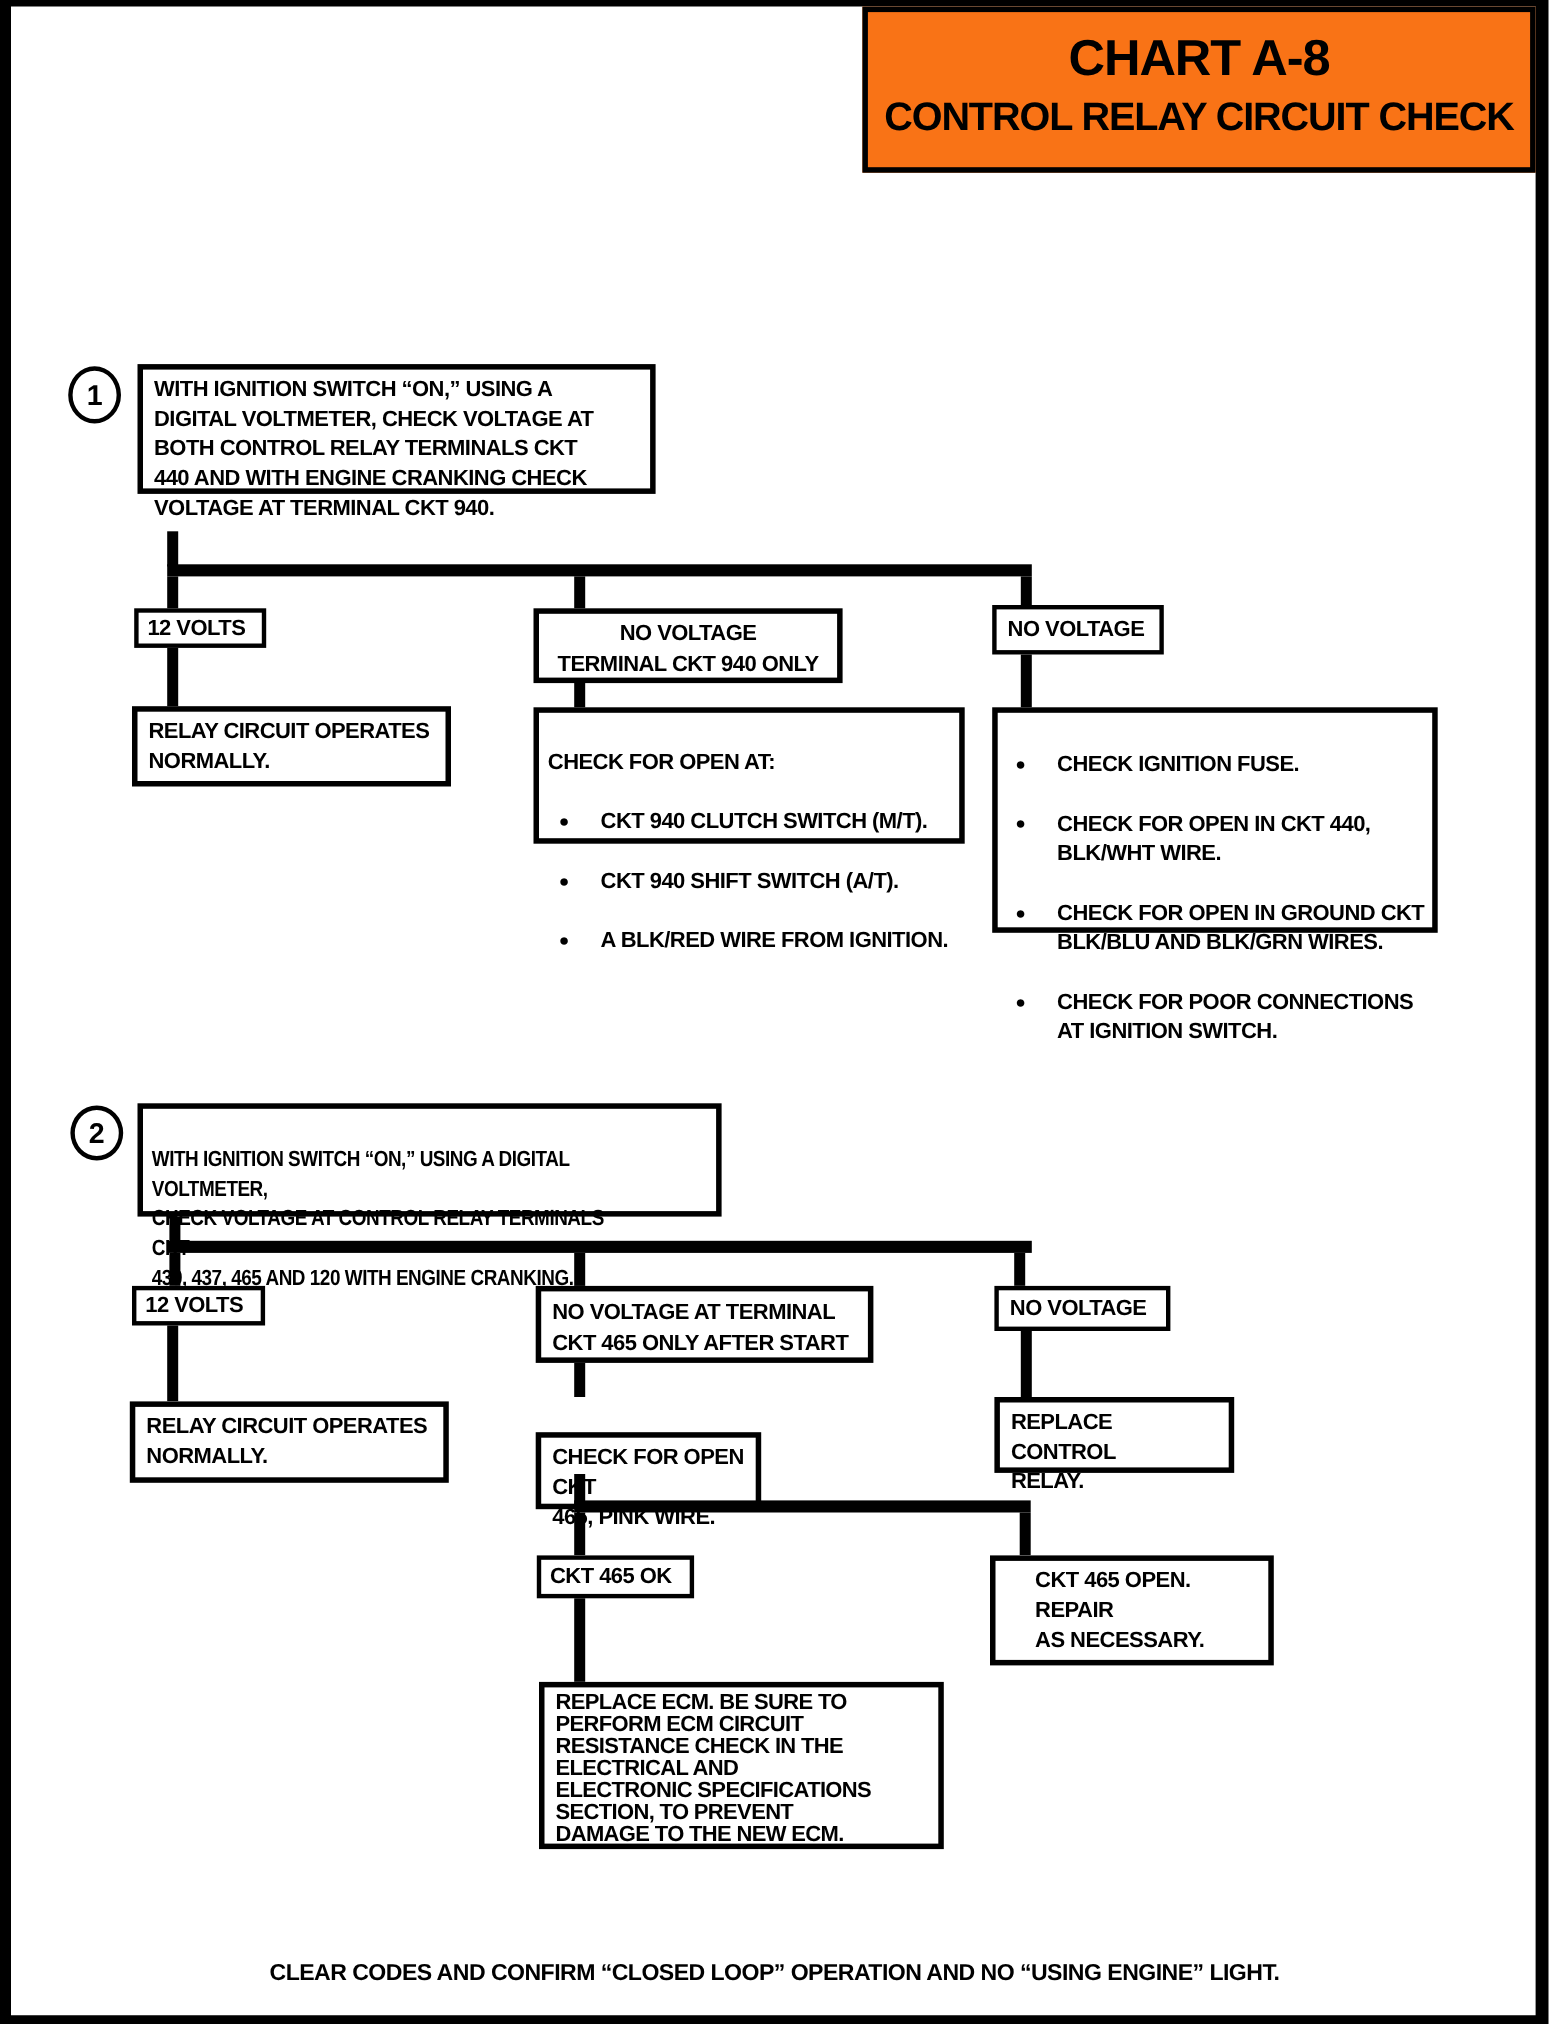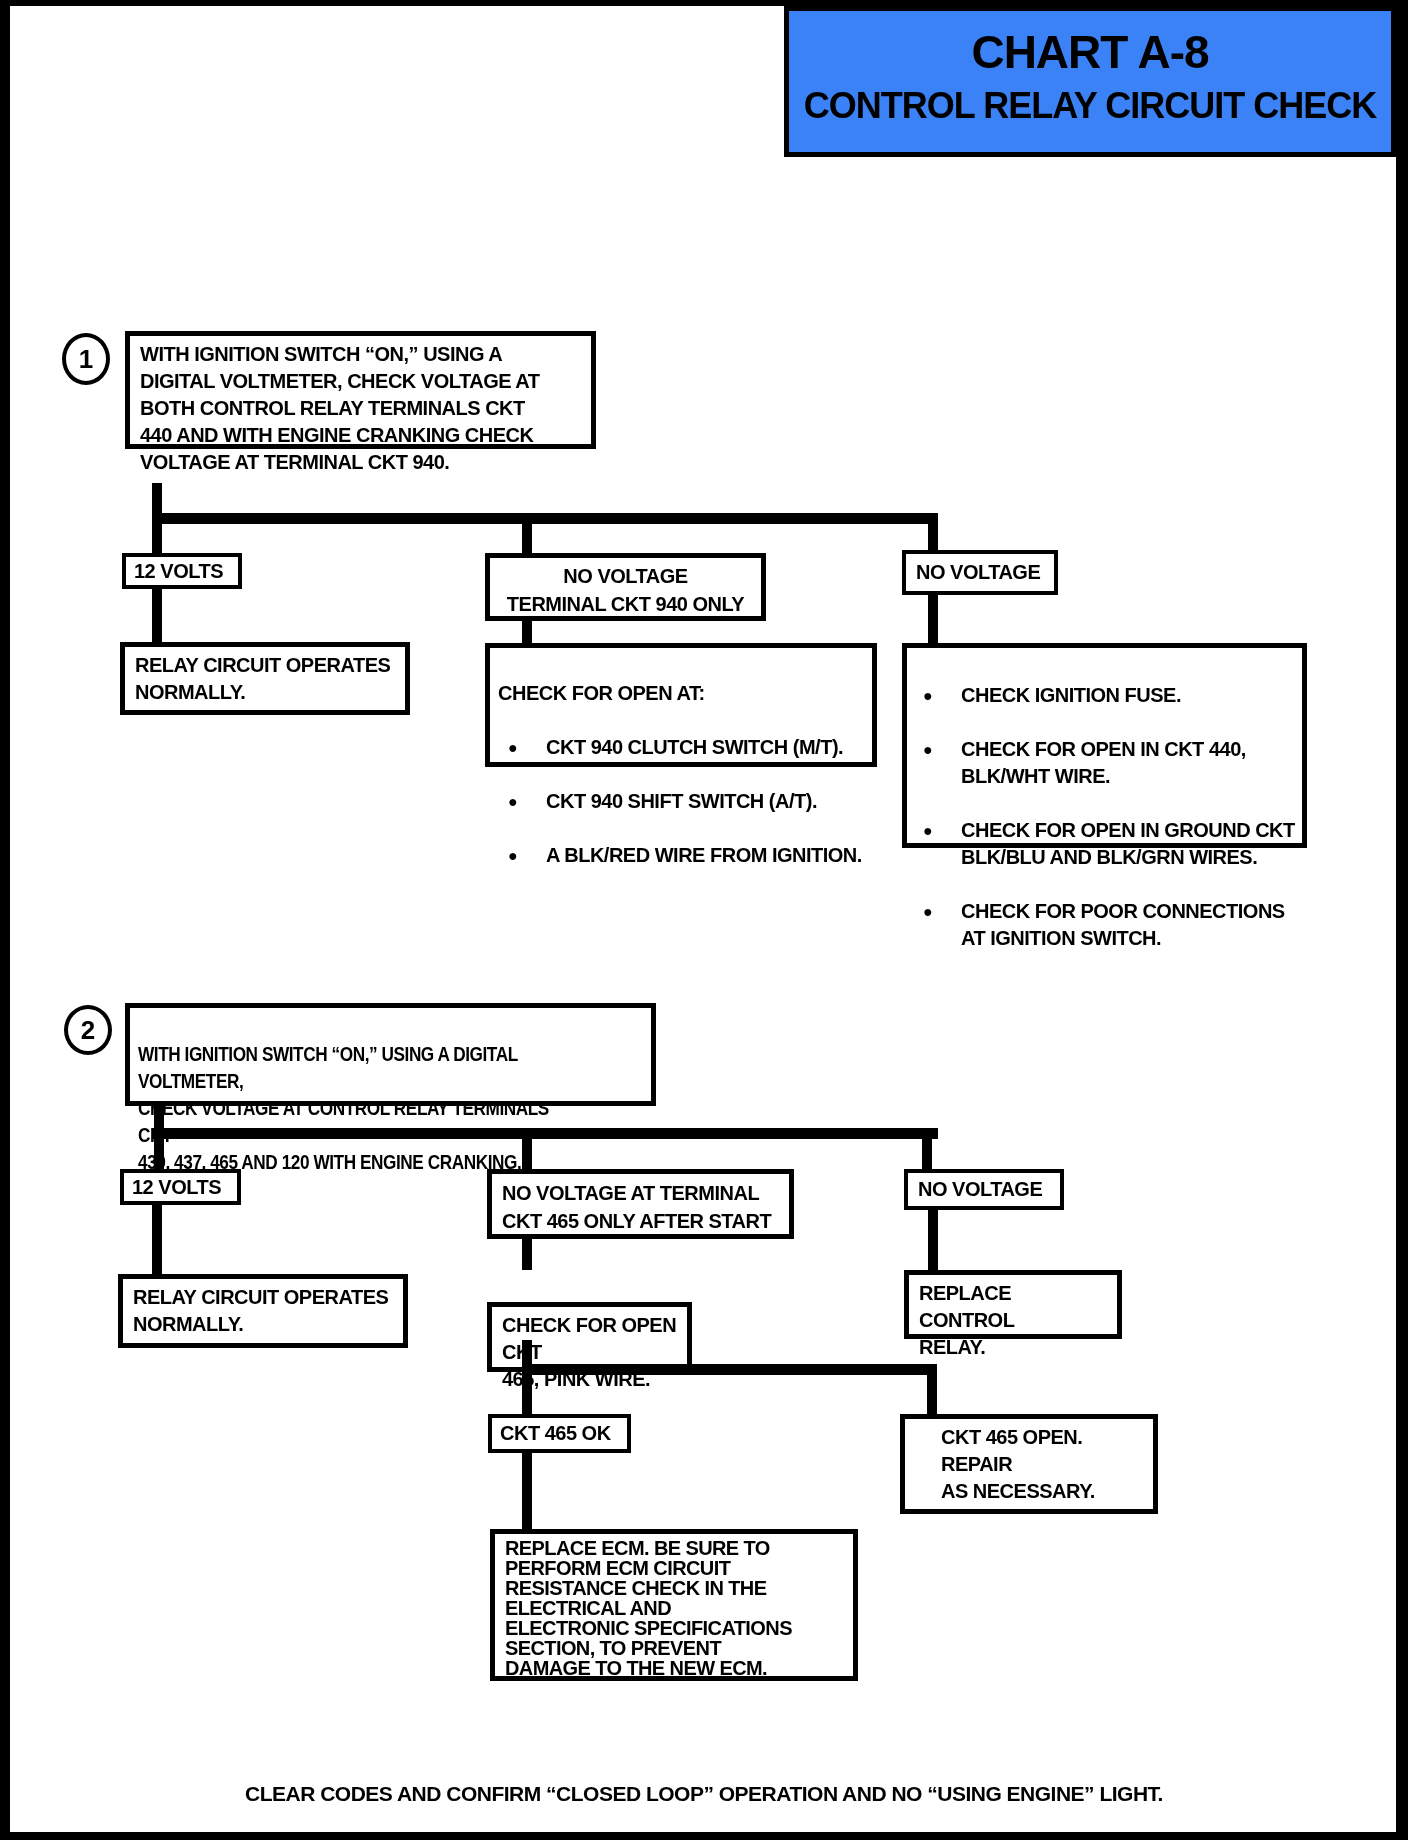--- a/index.html
+++ b/index.html
@@ -43,21 +43,21 @@
     font-size:26px;
     background:#fff;
   }
   .conn{position:absolute;background:#000;}
   .cond{display:block;transform:scaleX(0.86);transform-origin:0 50%;white-space:pre-line;}
   .bul{display:flex;align-items:flex-start;}
   .bdot{flex:0 0 38px;padding-left:10px;font-size:16px;line-height:27px;}
   .bval{white-space:pre-line;}
   .titlebox{
     position:absolute;left:784px;top:6px;width:612px;height:151px;
-    border:5px solid #000;box-sizing:border-box;background:#3b82f6;
+    border:5px solid #000;box-sizing:border-box;background:#f97316;
     text-align:center;
   }
   .title1{font-size:46px;line-height:62px;margin-top:10px;letter-spacing:-1px;}
   .title2{font-size:36px;line-height:46px;letter-spacing:-1px;}
   .footer{
     position:absolute;left:0;right:0;top:1782px;
     text-align:center;font-size:21px;letter-spacing:-0.5px;
   }
   .ecmtext{font-size:20px;line-height:20px;letter-spacing:-0.6px;}
 </style>

